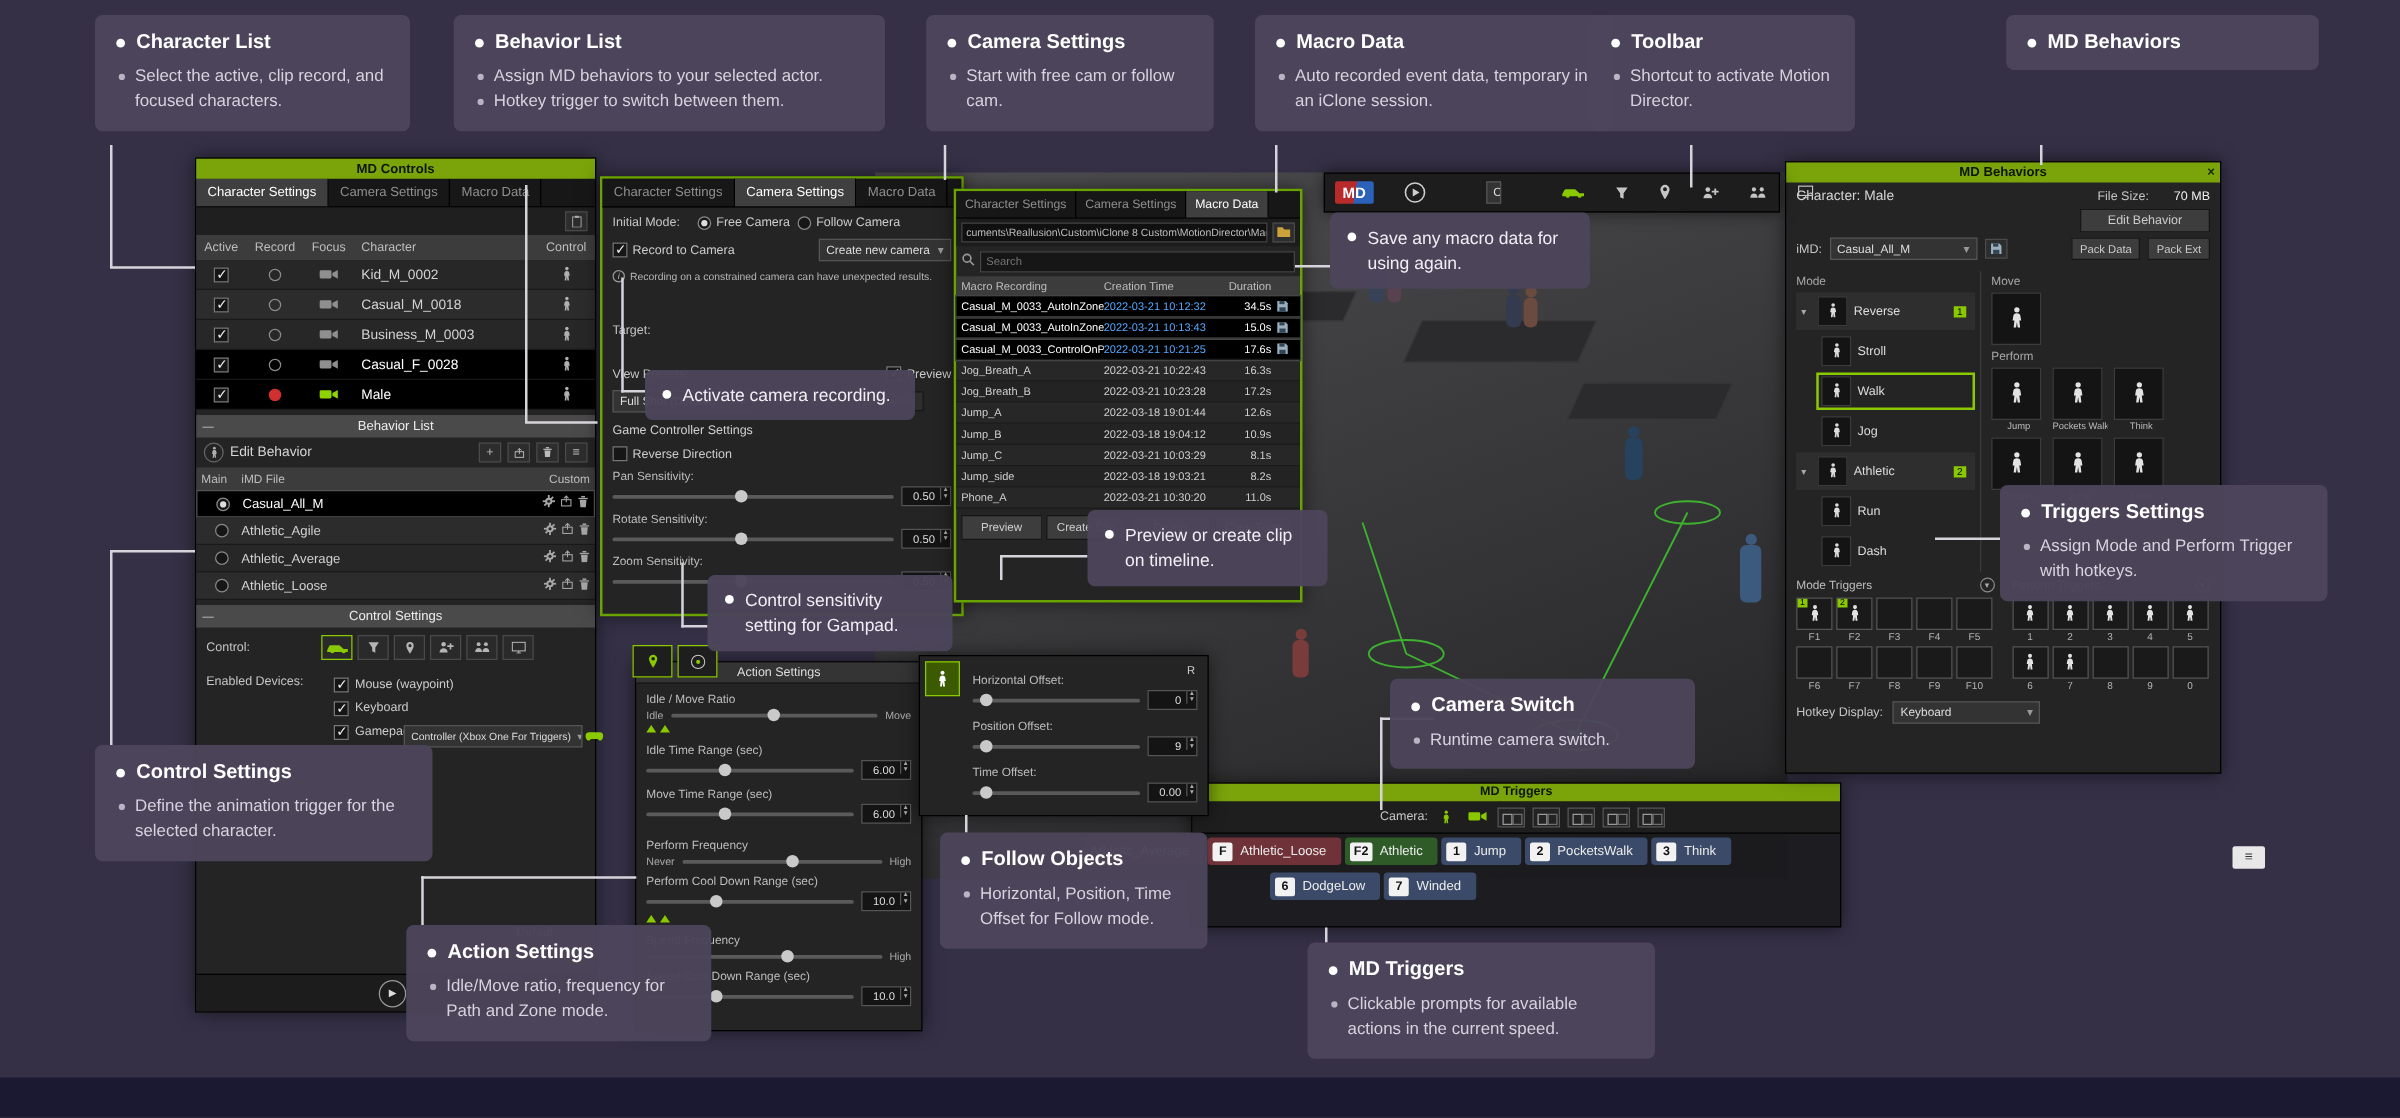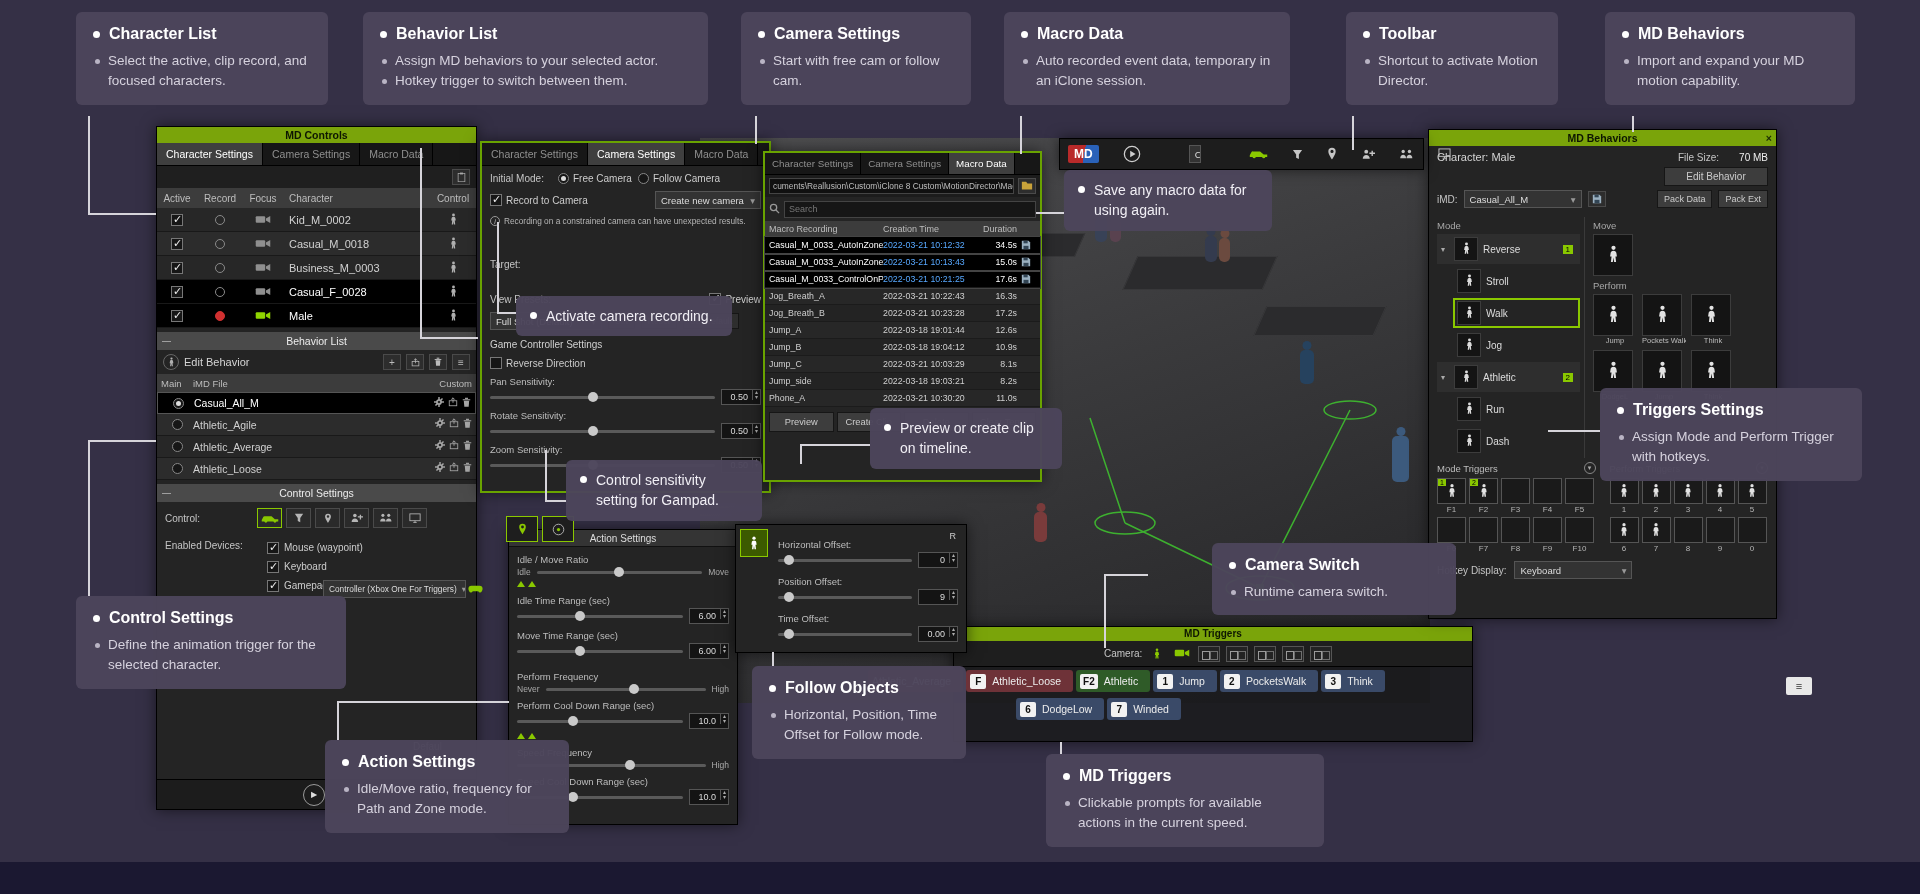--- a/index.html
+++ b/index.html
@@ -1570,31 +1570,28 @@
     <ul>
         <li>Start with free cam or follow cam.</li>
       </ul>
   </div>
   <div class="co" style="left:1004px;top:12px;width:286px">
     <div class="co-t">Macro Data</div>
     <ul>
         <li>Auto recorded event data, temporary in an  iClone session.</li>
       </ul>
   </div>
-  <div class="co" style="left:1346px;top:12px;width:212px">
+  <div class="co" style="left:1272px;top:12px;width:212px">
     <div class="co-t">Toolbar</div>
     <ul>
         <li>Shortcut to activate Motion Director.</li>
       </ul>
   </div>
   <div class="co" style="left:1605px;top:12px;width:250px">
     <div class="co-t">MD Behaviors</div>
-    <ul>
-        <li>Import and expand your MD motion capability.</li>
-      </ul>
   </div>
   <div class="co" style="left:1600px;top:388px;width:262px">
     <div class="co-t">Triggers Settings</div>
     <ul>
         <li>Assign Mode and Perform Trigger with hotkeys.</li>
       </ul>
   </div>
   <div class="co" style="left:76px;top:596px;width:270px">
     <div class="co-t">Control Settings</div>
     <ul>
@@ -1612,21 +1609,21 @@
     <ul>
         <li>Horizontal, Position, Time Offset for Follow mode.</li>
       </ul>
   </div>
   <div class="co" style="left:1046px;top:754px;width:278px">
     <div class="co-t">MD Triggers</div>
     <ul>
         <li>Clickable prompts for available actions in the current speed.</li>
       </ul>
   </div>
-  <div class="co" style="left:1212px;top:543px;width:244px">
+  <div class="co" style="left:1112px;top:543px;width:244px">
     <div class="co-t">Camera Switch</div>
     <ul>
         <li>Runtime camera switch.</li>
       </ul>
   </div>
   <div class="co sm" style="left:1064px;top:170px;width:208px">
     <div class="co-t">Save any macro data for using again.</div>
   </div>
   <div class="co sm" style="left:516px;top:296px;width:216px">
     <div class="co-t">Activate camera recording.</div>

